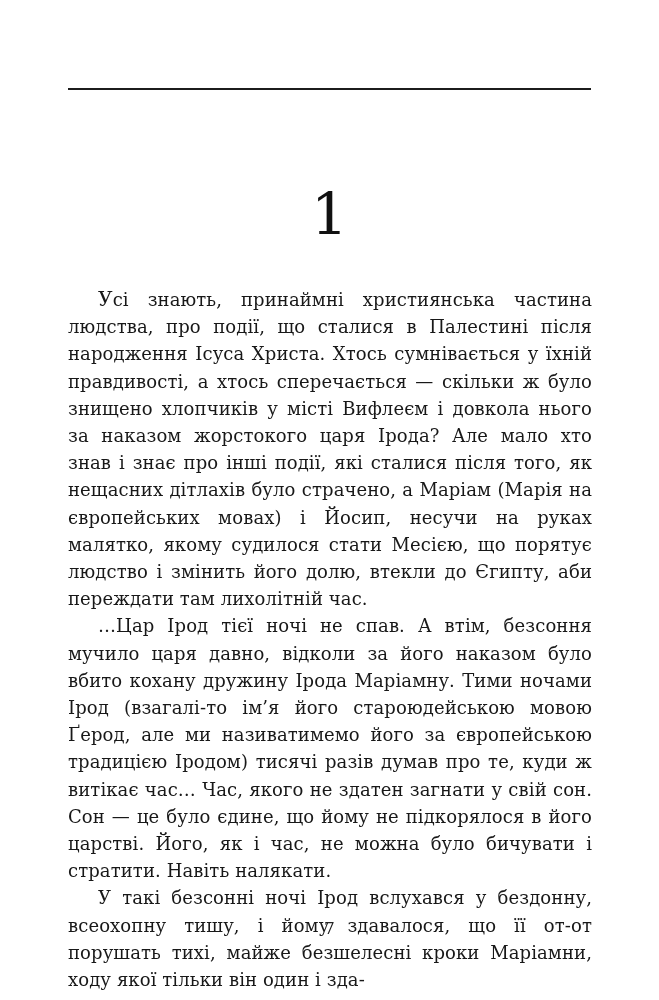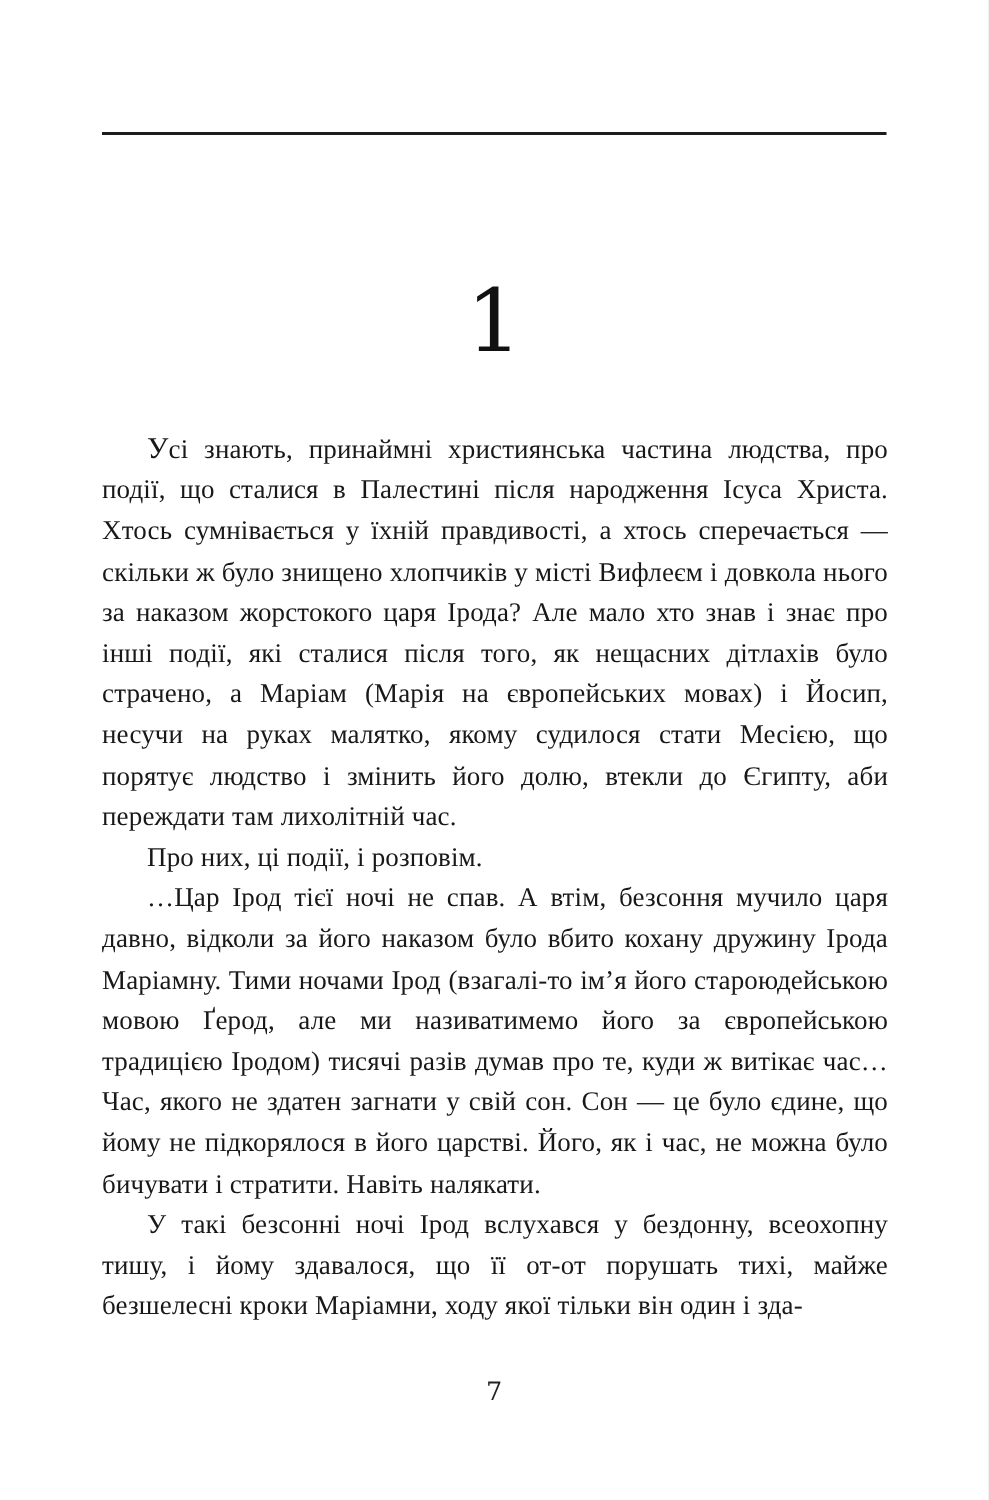--- a/index.html
+++ b/index.html
@@ -44,21 +44,20 @@
     font-size: 18px;
     line-height: 27.2px;
     text-align: justify;
     text-justify: inter-word;
     letter-spacing: 0.1px;
   }
   .para {
     margin: 0;
     padding: 0;
     text-indent: 30px;
-    font-family: Liberation Serif, serif;
   }
   .para-first::first-letter {
     font-size: 1.12em;
   }
   .page-number {
     position: absolute;
     left: 0;
     top: 918px;
     width: 100%;
     text-align: center;
@@ -70,20 +69,19 @@
 <body>
 
 <div class="book-page">
 
   <div class="top-rule"></div>
 
   <div class="chapter-number">1</div>
 
   <div class="text-block">
     <p class="para para-first">Усі знають, принаймні християнська частина людства, про події, що сталися в Палестині після народження Ісуса Христа. Хтось сумнівається у їхній правдивості, а хтось сперечається — скільки ж було знищено хлопчиків у місті Вифлеєм і довкола нього за наказом жорстокого царя Ірода? Але мало хто знав і знає про інші події, які сталися після того, як нещасних дітлахів було страчено, а Маріам (Марія на європейських мовах) і Йосип, несучи на руках малятко, якому судилося стати Месією, що порятує людство і змінить його долю, втекли до Єгипту, аби переждати там лихолітній час.</p>
-    <p class="para">Про них, ці події, і розповім.</p>
     <p class="para">…Цар Ірод тієї ночі не спав. А втім, безсоння мучило царя давно, відколи за його наказом було вбито кохану дружину Ірода Маріамну. Тими ночами Ірод (взагалі-то ім’я його староюдейською мовою Ґерод, але ми називатимемо його за європейською традицією Іродом) тисячі разів думав про те, куди ж витікає час… Час, якого не здатен загнати у свій сон. Сон — це було єдине, що йому не підкорялося в його царстві. Його, як і час, не можна було бичувати і стратити. Навіть налякати.</p>
     <p class="para">У такі безсонні ночі Ірод вслухався у бездонну, всеохопну тишу, і йому здавалося, що її от-от порушать тихі, майже безшелесні кроки Маріамни, ходу якої тільки він один і зда-</p>
   </div>
 
   <div class="page-number">7</div>
 
 </div>
 
 </body></html>

